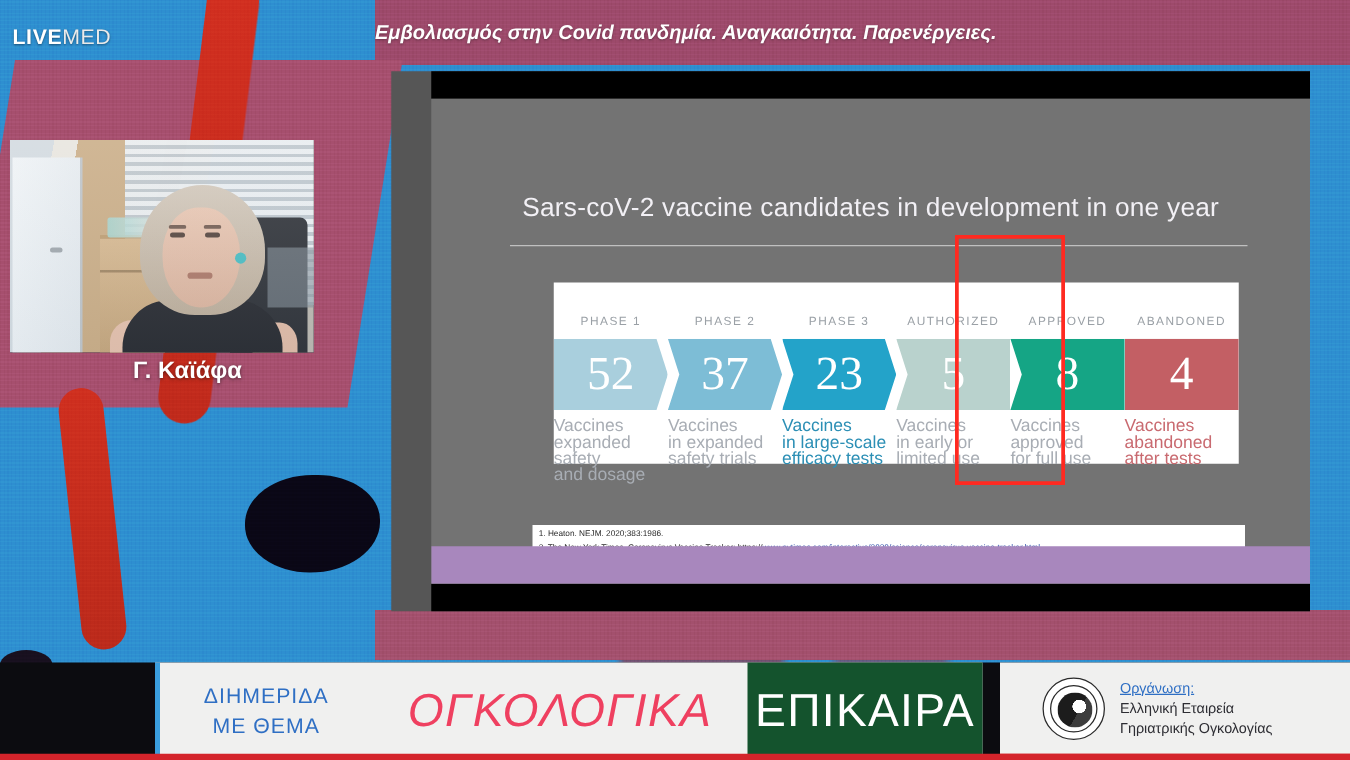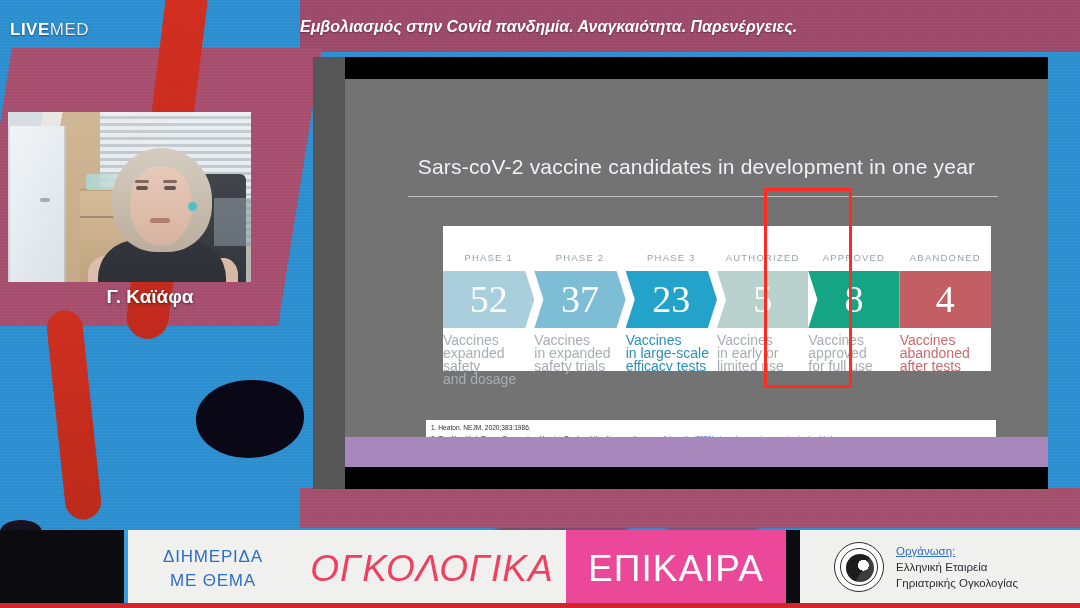--- a/index.html
+++ b/index.html
@@ -305,21 +305,21 @@
   .banner-dihm {
     width: 170px; text-align: center;
     color: #2f6fc4; font-size: 17px; line-height: 24px; font-weight: 400;
     letter-spacing: .8px;
   }
   .banner-onk {
     flex: 1; text-align: center;
     color: #ef4060; font-size: 37px; font-weight: 400; letter-spacing: 1px; font-style: italic;
   }
   .banner-epi {
-    width: 220px; height: 78px; background: #ec4899;
+    width: 188px; height: 78px; background: #14532d;
     display: flex; align-items: center; justify-content: center;
     color: #ffffff; font-size: 37px; font-weight: 400; letter-spacing: 1px;
   }
   .banner-org {
     position: absolute; left: 800px; top: 0; width: 280px; height: 78px;
     background: #f0f0ef; display: flex; align-items: center;
     padding-left: 34px;
     border-bottom: 5px solid #d4242b;
   }
   .seal {

